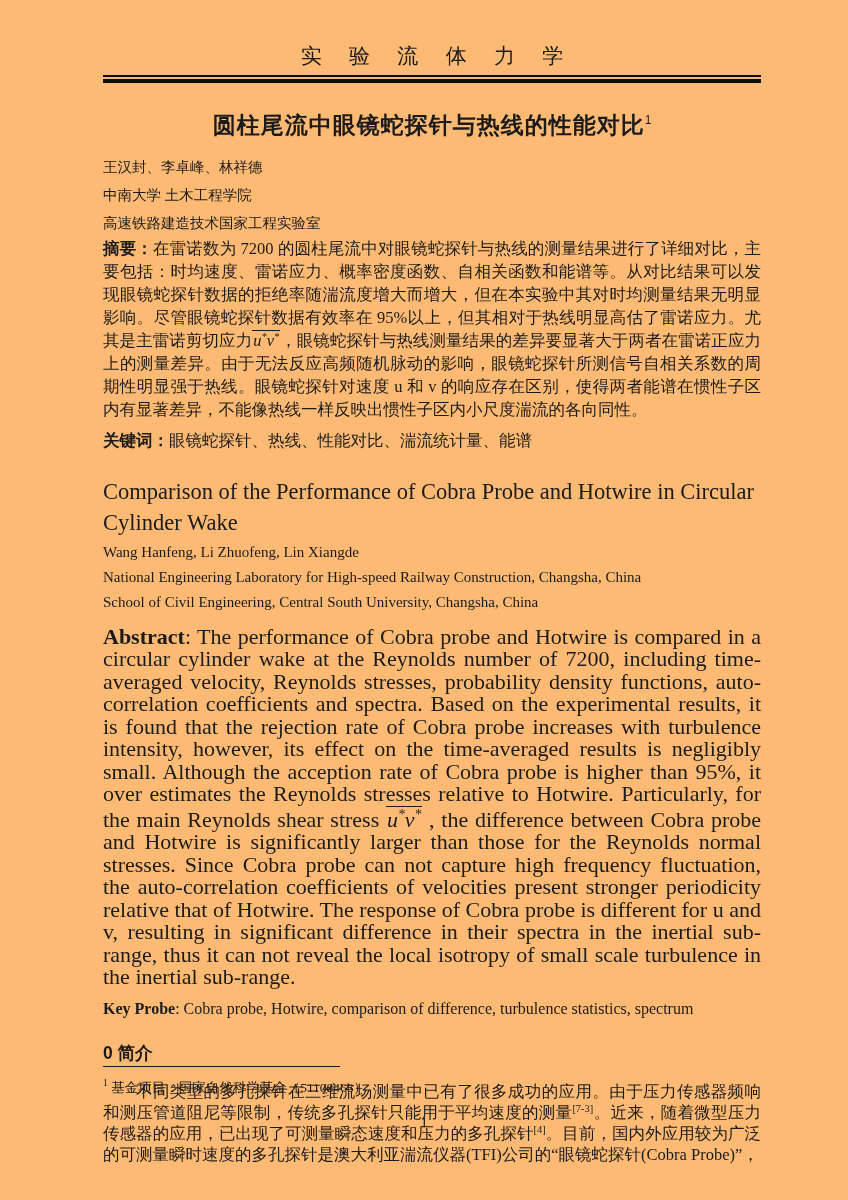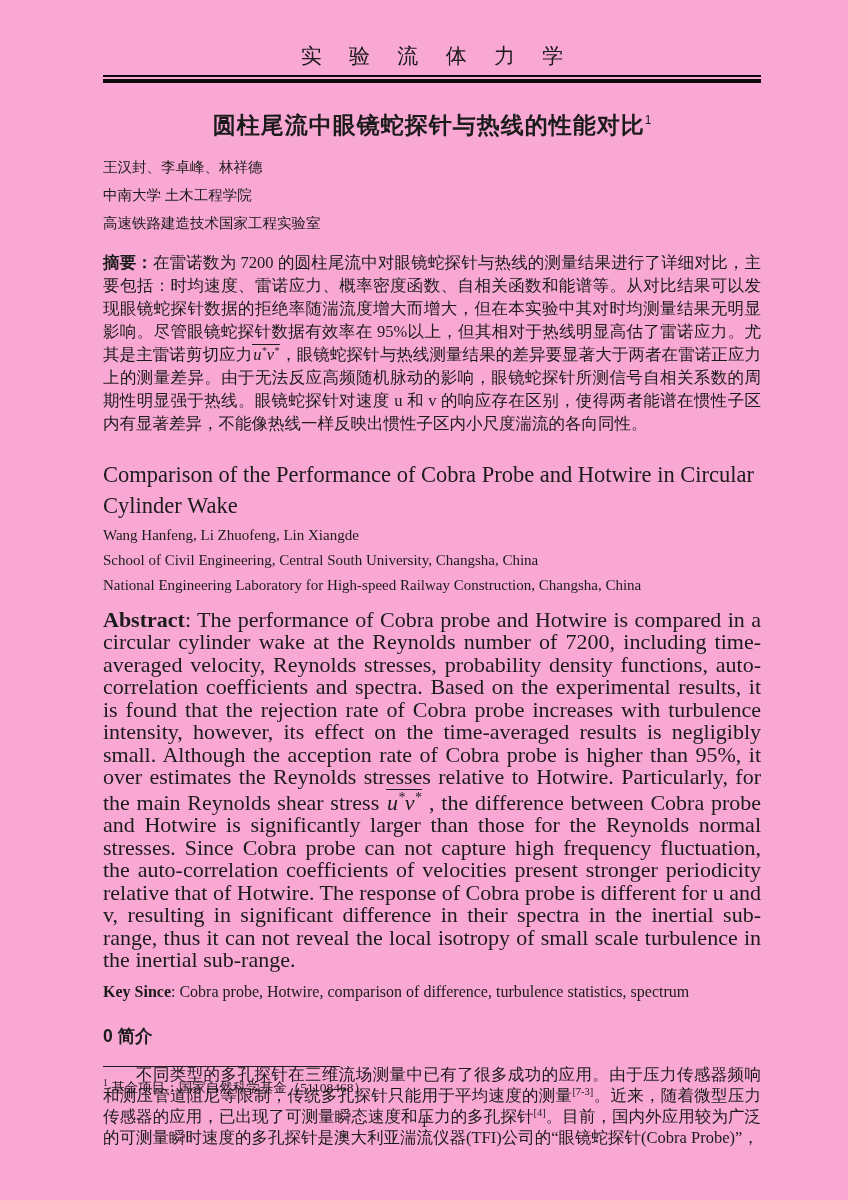--- a/index.html
+++ b/index.html
@@ -1,19 +1,19 @@
 <!DOCTYPE html>
 <html><head>
 <meta charset="utf-8">
 <style>
   html,body{margin:0;padding:0;background:#ffffff;}
   .page{
     position:relative;
     width:848px;height:1200px;
-    background:#f9a8d4;color:#1b1b1b;
+    background:#fdba74;color:#1b1b1b;
     box-sizing:border-box;
     padding:36px 87px 0 103px;
     overflow:hidden;
     font-family:"Liberation Serif","DejaVu Serif",serif;
   }
   .journal-header{
     margin-top:6px;
     text-align:center;
     font-size:21px;
     letter-spacing:1.3em;
@@ -39,21 +39,21 @@
   .title-cn sup{font-size:12px;font-weight:400;letter-spacing:0;}
   .center{text-align:left;}
   .authors-cn{margin-top:16px;font-size:14.5px;line-height:20px;}
   .affil-cn{margin-top:8px;font-size:14.5px;line-height:20px;}
   .para{
     margin:0;
     text-align:justify;
     font-size:16.5px;
     line-height:23px;
   }
-  .abstract-cn{margin-top:18px;}
+  .abstract-cn{margin-top:4px;}
   .cn-label{
     font-family:"Liberation Sans","DejaVu Sans",sans-serif;
     font-weight:700;
   }
   .keywords-cn{margin-top:8px;}
   .title-en{
     margin:24px 0 0;
     text-align:left;
     font-weight:400;
     font-size:22.5px;
@@ -106,30 +106,31 @@
   <div class="double-rule"></div>
 
   <h1 class="title-cn"><span>圆柱尾流中眼镜蛇探针与热线的性能对比</span><sup>1</sup></h1>
 
   <div class="center authors-cn">王汉封、李卓峰、林祥德</div>
   <div class="center affil-cn">中南大学 土木工程学院</div>
   <div class="center affil-cn">高速铁路建造技术国家工程实验室</div>
 
   <p class="para abstract-cn"><span class="cn-label">摘要：</span><span>在雷诺数为 7200 的圆柱尾流中对眼镜蛇探针与热线的测量结果进行了详细对比，主要包括：时均速度、雷诺应力、概率密度函数、自相关函数和能谱等。从对比结果可以发现眼镜蛇探针数据的拒绝率随湍流度增大而增大，但在本实验中其对时均测量结果无明显影响。尽管眼镜蛇探针数据有效率在 95%以上，但其相对于热线明显高估了雷诺应力。尤其是主雷诺剪切应力</span><span class="formula"><i>u</i><sup>*</sup><i>v</i><sup>*</sup></span><span>，眼镜蛇探针与热线测量结果的差异要显著大于两者在雷诺正应力上的测量差异。由于无法反应高频随机脉动的影响，眼镜蛇探针所测信号自相关系数的周期性明显强于热线。眼镜蛇探针对速度 u 和 v 的响应存在区别，使得两者能谱在惯性子区内有显著差异，不能像热线一样反映出惯性子区内小尺度湍流的各向同性。</span></p>
 
+  <p class="para keywords-cn"><span class="cn-label">关键词：</span><span>眼镜蛇探针、热线、性能对比、湍流统计量、能谱</span></p>
 
   <h2 class="title-en">Comparison of the Performance of Cobra Probe and Hotwire in Circular Cylinder Wake</h2>
 
   <div class="center authors-en">Wang Hanfeng, Li Zhuofeng, Lin Xiangde</div>
+  <div class="center affil-en">National Engineering Laboratory for High-speed Railway Construction, Changsha, China</div>
   <div class="center affil-en">School of Civil Engineering, Central South University, Changsha, China</div>
-  <div class="center affil-en">National Engineering Laboratory for High-speed Railway Construction, Changsha, China</div>
 
   <p class="para abstract-en"><span class="en-label">Abstract</span><span>: The performance of Cobra probe and Hotwire is compared in a circular cylinder wake at the Reynolds number of 7200, including time-averaged velocity, Reynolds stresses, probability density functions, auto-correlation coefficients and spectra. Based on the experimental results, it is found that the rejection rate of Cobra probe increases with turbulence intensity, however, its effect on the time-averaged results is negligibly small. Although the acception rate of Cobra probe is higher than 95%, it over estimates the Reynolds stresses relative to Hotwire. Particularly, for the main Reynolds shear stress </span><span class="formula"><i>u</i><sup>*</sup><i>v</i><sup>*</sup></span><span> , the difference between Cobra probe and Hotwire is significantly larger than those for the Reynolds normal stresses. Since Cobra probe can not capture high frequency fluctuation, the auto-correlation coefficients of velocities present stronger periodicity relative that of Hotwire. The response of Cobra probe is different for u and v, resulting in significant difference in their spectra in the inertial sub-range, thus it can not reveal the local isotropy of small scale turbulence in the inertial sub-range.</span></p>
 
-  <p class="para keywords-en"><span class="en-label">Key Since</span><span>: Cobra probe, Hotwire, comparison of difference, turbulence statistics, spectrum</span></p>
+  <p class="para keywords-en"><span class="en-label">Key Probe</span><span>: Cobra probe, Hotwire, comparison of difference, turbulence statistics, spectrum</span></p>
 
   <h3 class="section-heading">0 简介</h3>
 
   <p class="para intro"><span>不同类型的多孔探针在三维流场测量中已有了很多成功的应用。由于压力传感器频响和测压管道阻尼等限制，传统多孔探针只能用于平均速度的测量</span><sup>[7-3]</sup><span>。近来，随着微型压力传感器的应用，已出现了可测量瞬态速度和压力的多孔探针</span><sup>[4]</sup><span>。目前，国内外应用较为广泛的可测量瞬时速度的多孔探针是澳大利亚湍流仪器(TFI)公司的“眼镜蛇探针(Cobra Probe)”，</span></p>
 
   <div class="footnote-area">
     <div class="footnote-rule"></div>
     <p class="footnote-text"><sup>1</sup> <span>基金项目：国家自然科学基金（51108468）</span></p>
   </div>
 

